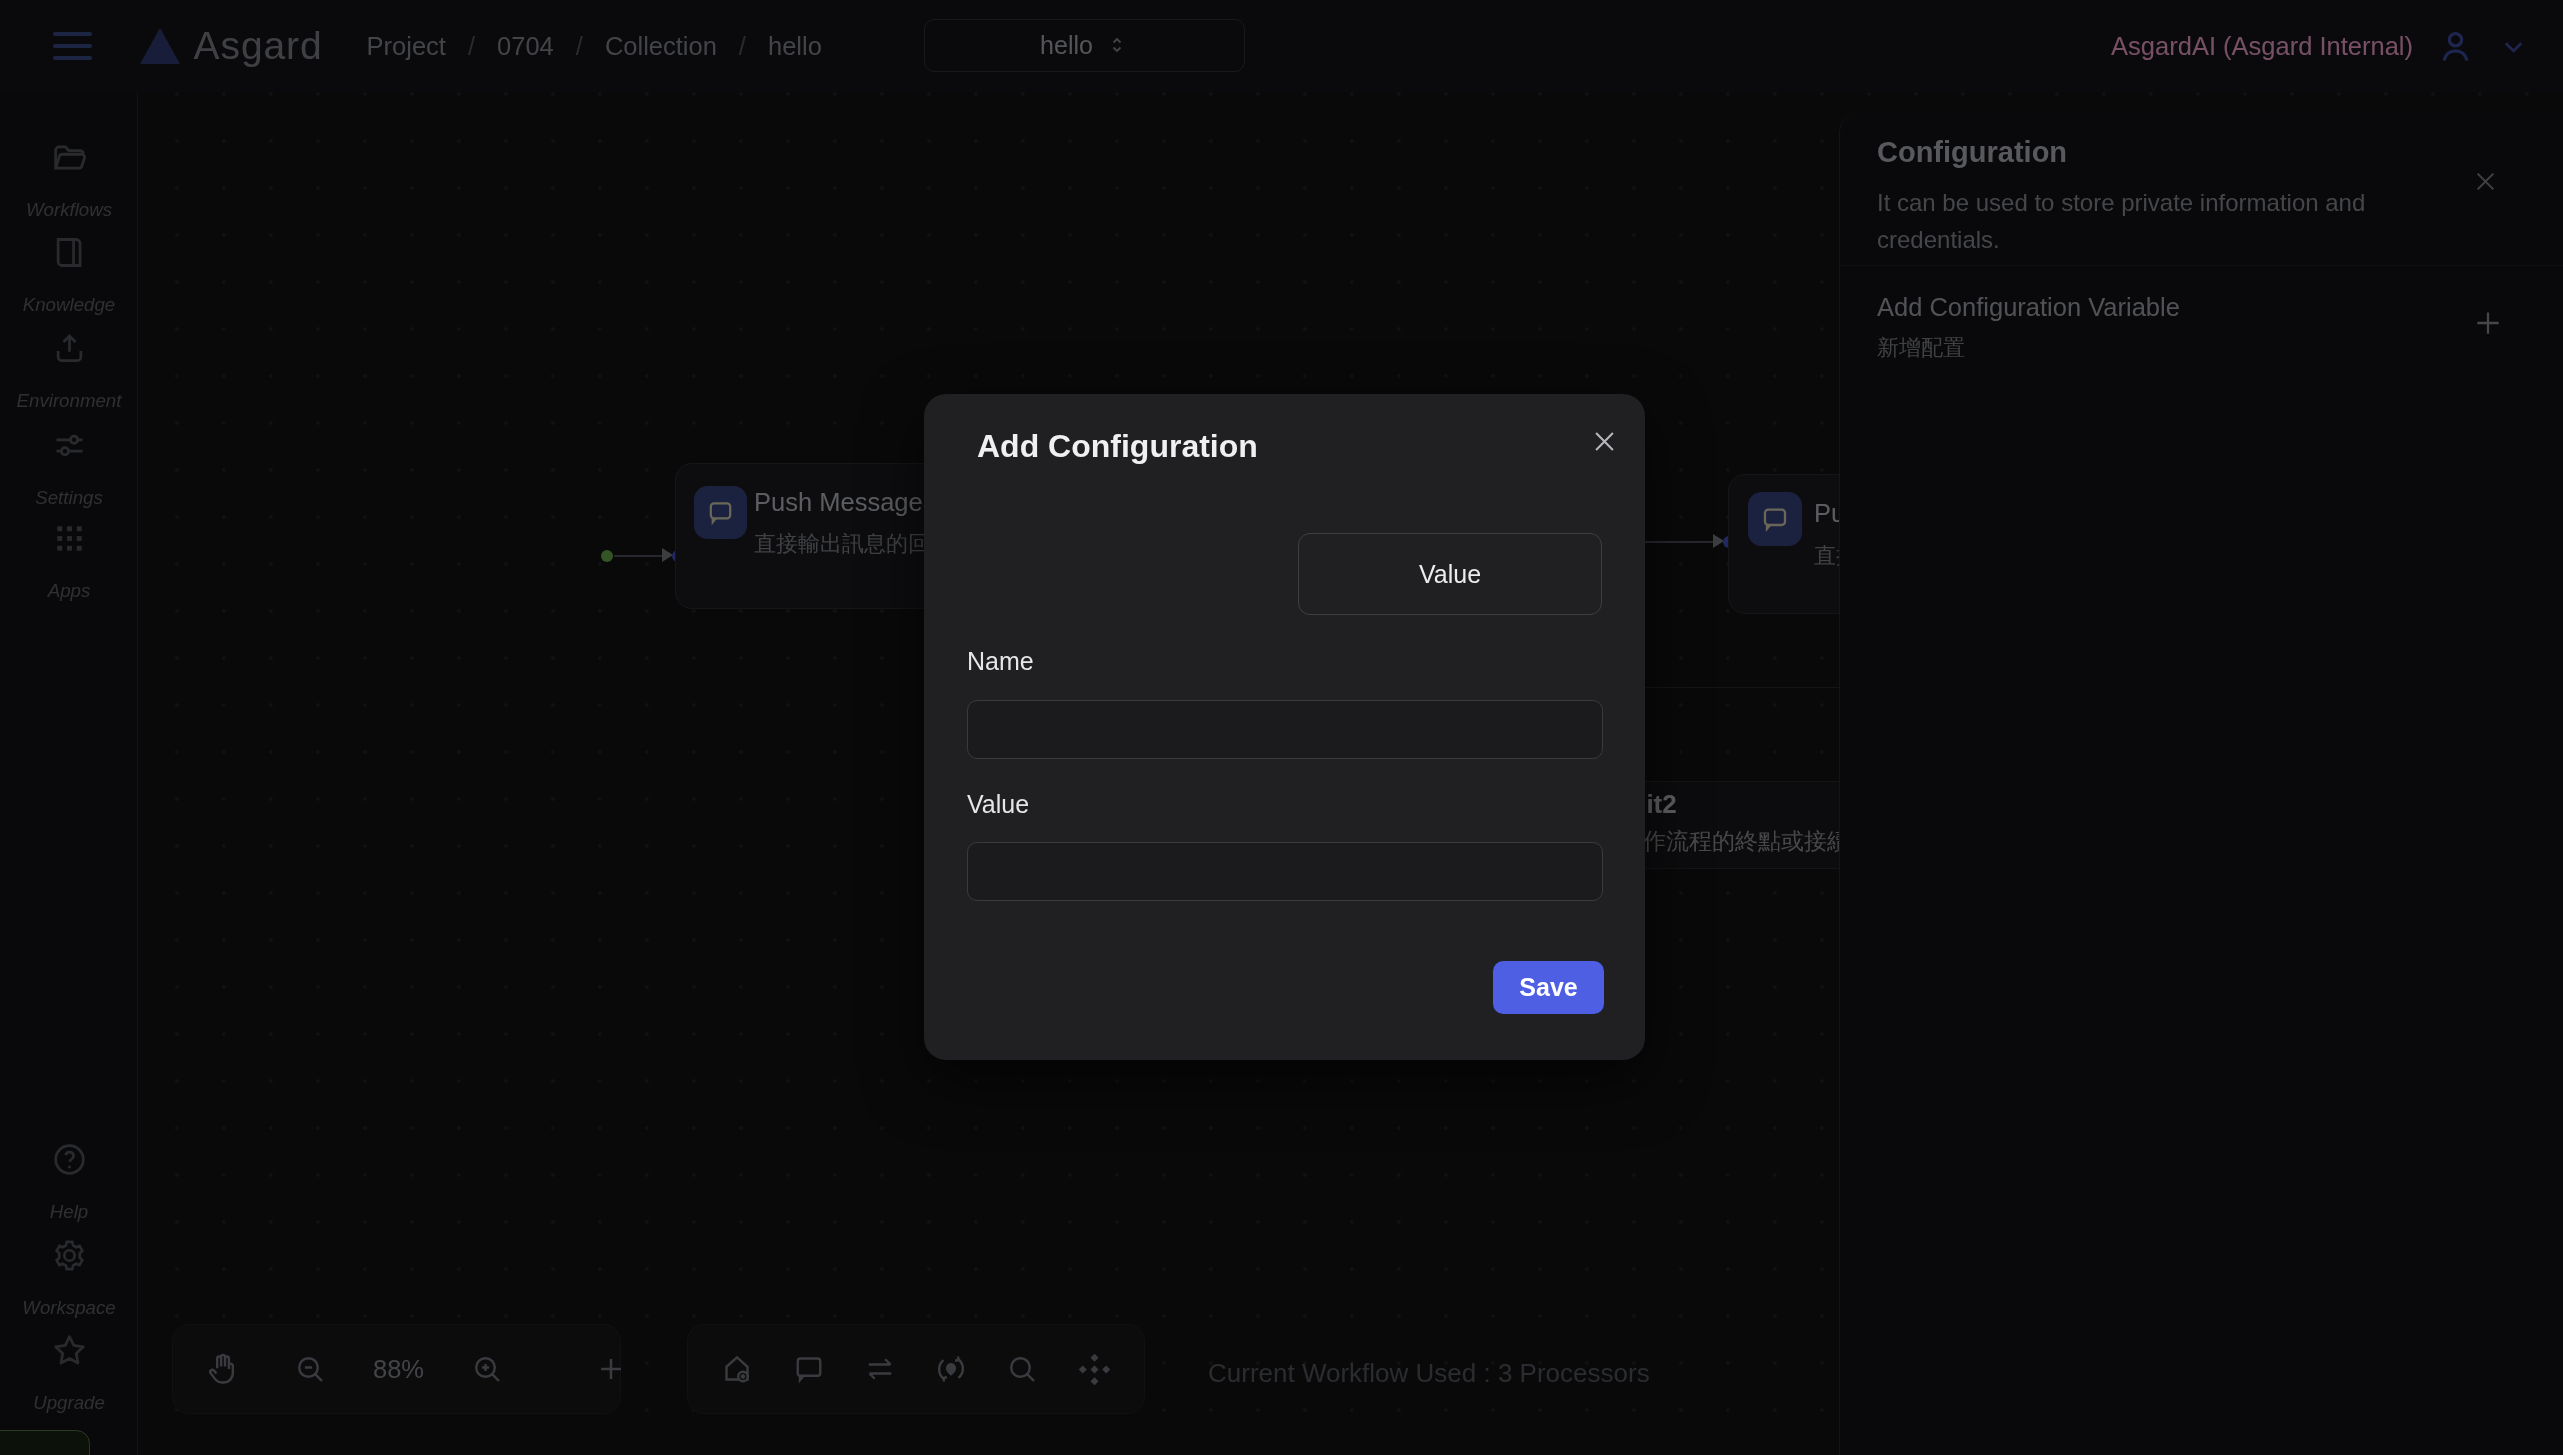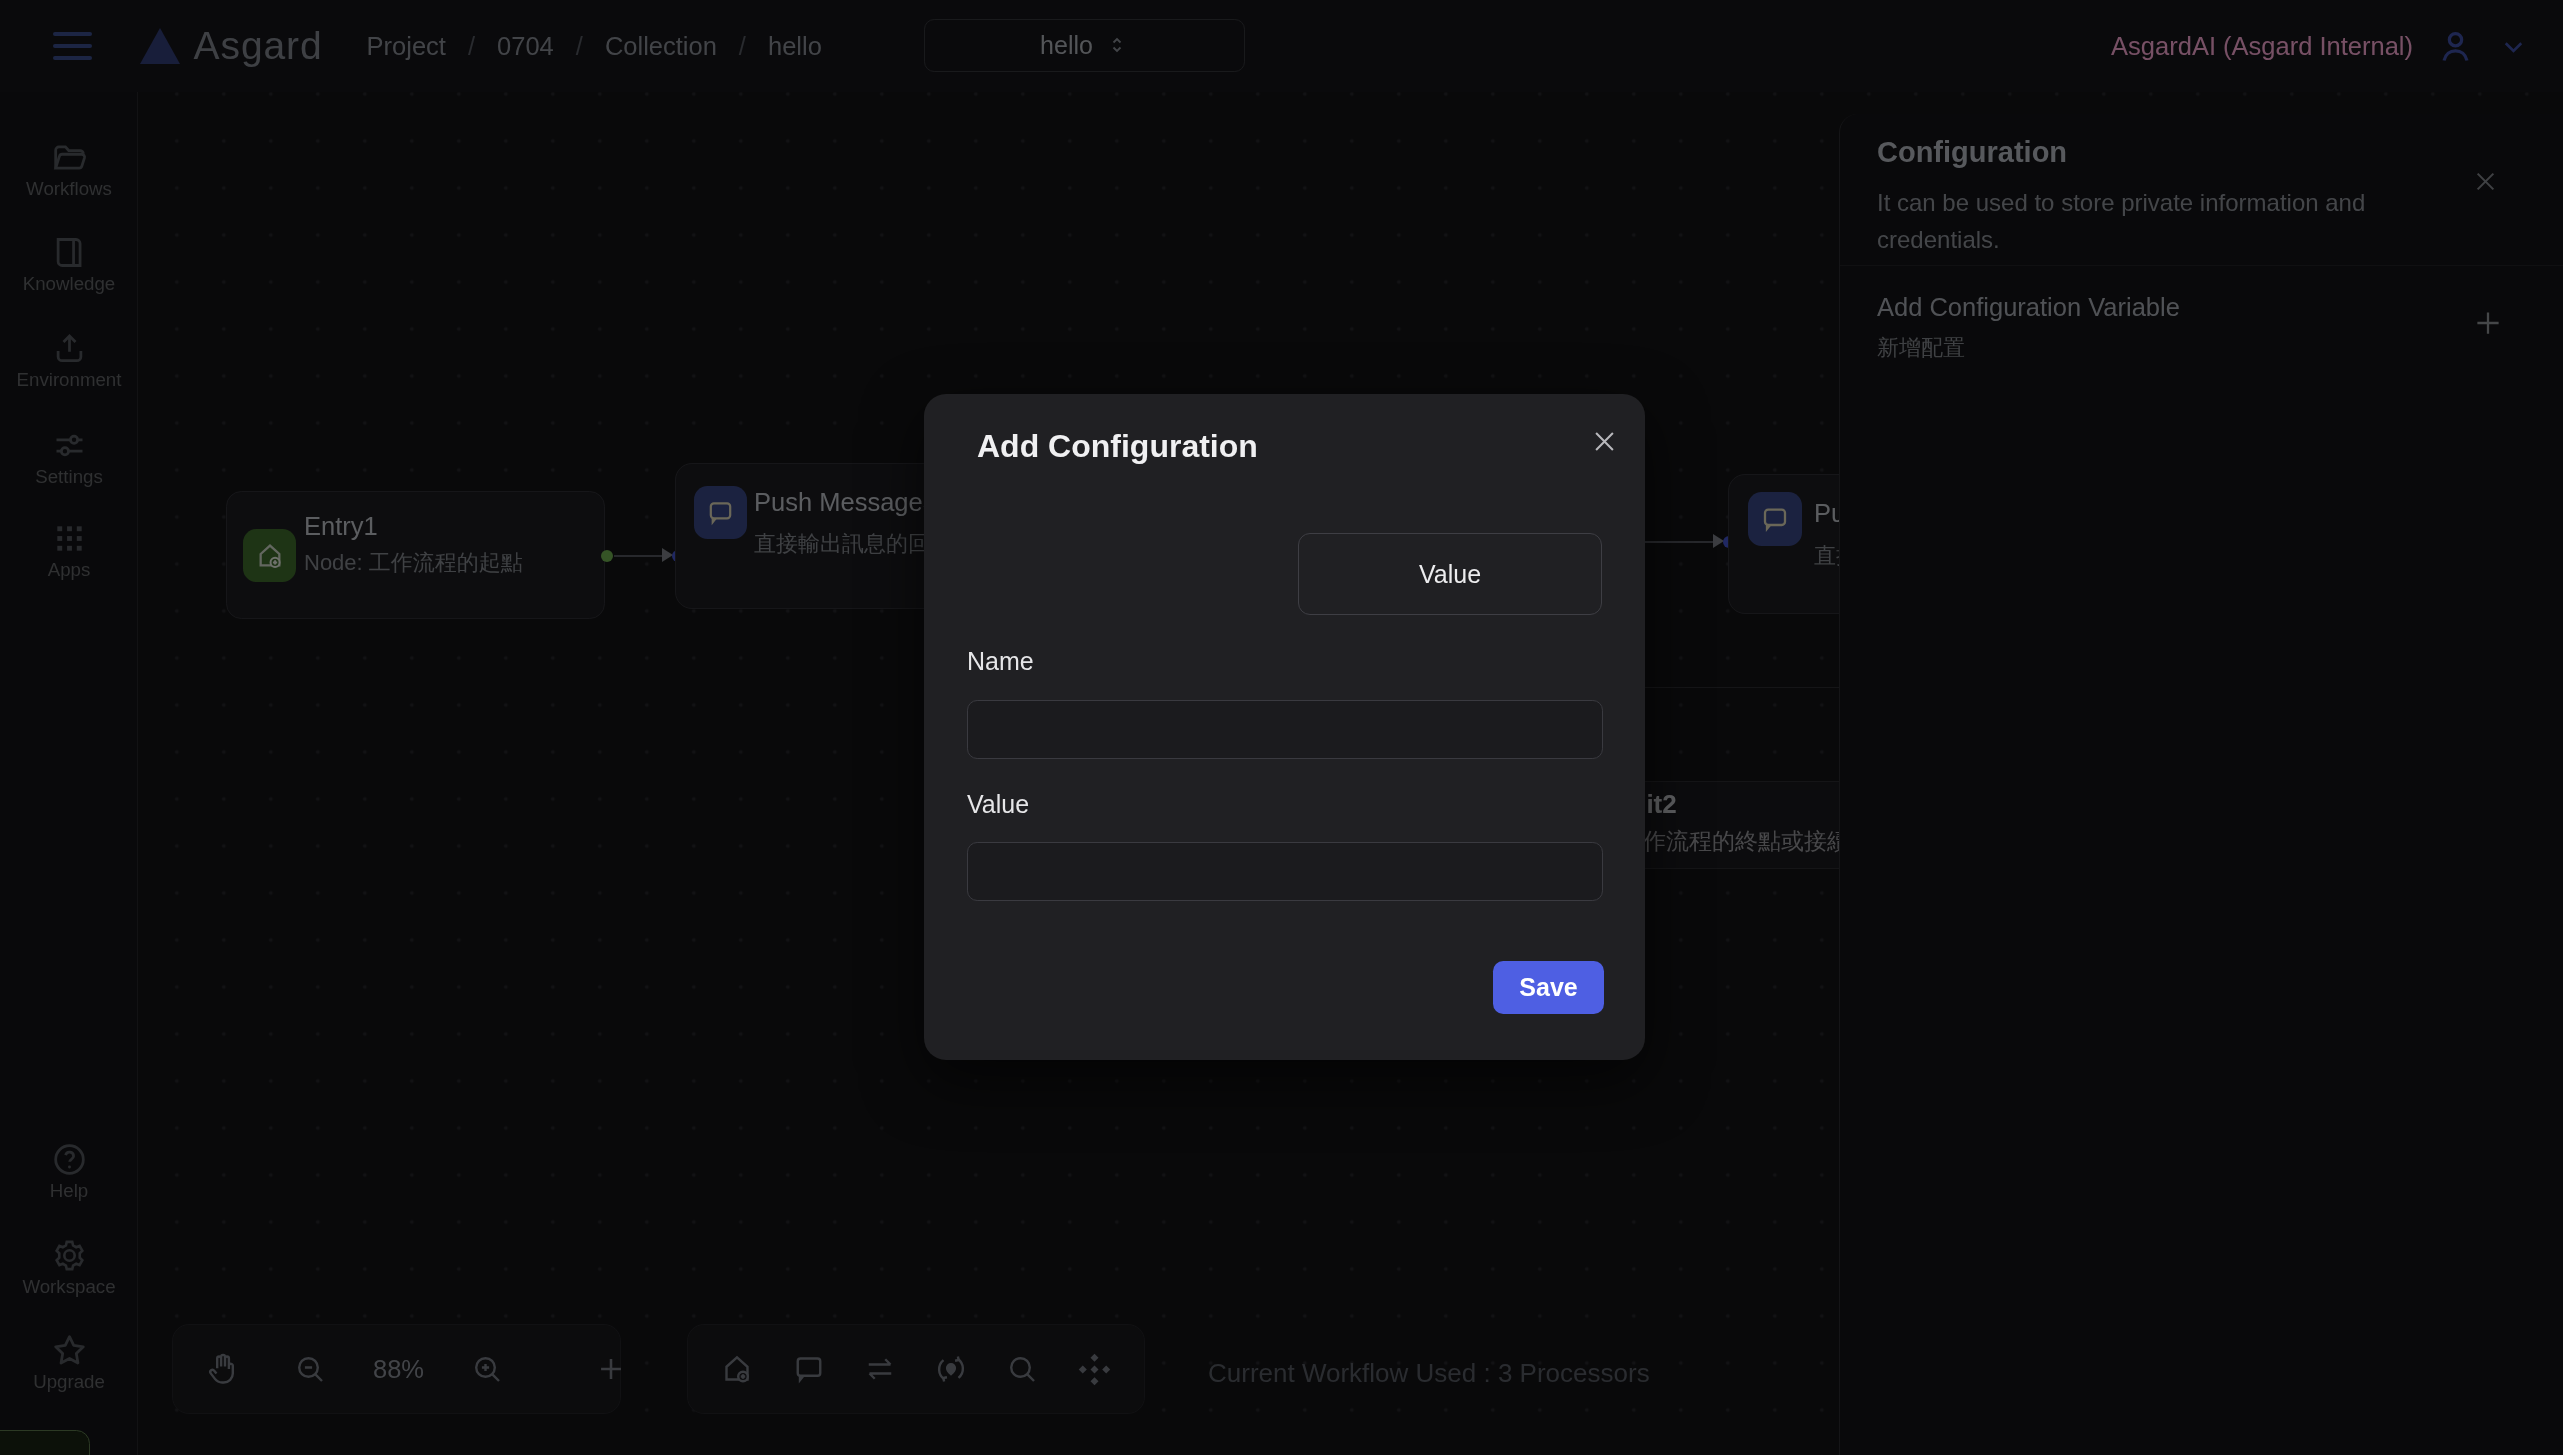--- a/index.html
+++ b/index.html
@@ -18,21 +18,21 @@
   .breadcrumb { display:flex; align-items:center; margin-left:44px; gap:22px; font-size:25.5px; color:#8b8f97; }
   .breadcrumb .sep { color:#565a62; }
   .wf-select { position:absolute; left:924px; top:18.7px; width:321px; height:53px; border:0.9px solid #36373c; border-radius:10.2px;
                display:flex; align-items:center; justify-content:center; gap:12px; color:#aeb1b8; font-size:25px; cursor:pointer; }
   .header-right { position:absolute; right:34px; top:0; height:92px; display:flex; align-items:center; gap:22px; }
   .account-label { font-size:25.5px; color:#f9a8d4; }
   .icon svg { display:block; }
 
   
   .sidebar { position:absolute; left:0; top:92px; width:138px; height:1364px; background:#141417; border-right:0.9px solid #26262b; z-index:2; }
-  .side-item { position:absolute; left:0; width:138px; display:flex; flex-direction:column; align-items:center; gap:1px; color:#55585e; cursor:pointer; }
+  .side-item { position:absolute; left:0; width:138px; display:flex; flex-direction:column; align-items:center; gap:22px; color:#55585e; cursor:pointer;font-style:italic; }
   .side-item .lbl { font-size:18.7px; color:#626468; }
 
   
   .canvas { position:absolute; left:138px; top:92px; width:2425px; height:1364px; background:#141416;
             background-image:radial-gradient(#26262b 1.7px, transparent 2.2px); background-size:47px 47px; background-position:15.3px 25.5px; z-index:1; }
   .node { position:absolute; background:#1d1d21; border:0.9px solid #2f2f35; border-radius:15.3px; }
   .node-icon { position:absolute; border-radius:13.6px; display:flex; align-items:center; justify-content:center; }
   .node-title { position:absolute; font-size:25.5px; color:#bec2c8; white-space:nowrap; }
   .node-sub { position:absolute; font-size:22px; color:#84888e; white-space:nowrap; }
   .edge { position:absolute; height:1.7px; background:#53555c; }
@@ -205,31 +205,20 @@
             <path d="M12 3.5l2.6 5.4 5.9.8-4.3 4.1 1 5.9-5.2-2.8-5.2 2.8 1-5.9-4.3-4.1 5.9-.8z"></path>
           </svg>
         </span>
       <span class="lbl">Upgrade</span>
     </div>
     <div style="position:absolute; left:-13.6px; bottom:-17px; width:104px; height:43px; border:1.7px solid #5c7a4c; border-radius:13.6px; background:#1a2414;"></div>
   </div>
 
   <div class="canvas">
 
-    <div class="node" style="left:88px; top:399px; width:379px; height:128px;">
-      <div class="node-icon" style="left:16px; top:37px; width:53px; height:53px; background:#3f6d2c;">
-        <svg width="32" height="32" viewBox="0 0 24 24" fill="none" stroke="#cfd8c8" stroke-width="1.7">
-            <path d="M5 10.5L12 4.2l7 6.3V19H5v-8.5z"></path>
-            <circle cx="15.8" cy="16.8" r="3.4" fill="#3f6d2c" stroke="#e6ece0" stroke-width="1.5"></circle>
-            <path d="M15.8 15.2v3.2M14.2 16.8h3.2" stroke="#e6ece0" stroke-width="1.5"></path>
-          </svg>
-      </div>
-      <div class="node-title" style="left:77px; top:20.4px;">Entry1</div>
-      <div class="node-sub" style="left:77px; top:56px;">Node: 工作流程的起點</div>
-    </div>
 
     <div class="dot" style="left:463px; top:458px; background:#6faf50;"></div>
     <div class="edge" style="left:476px; top:463px; width:49px;"></div>
     <div class="arrow-r" style="left:524px; top:456px;"></div>
     <div class="dot" style="left:534px; top:458px; background:#4455cc;"></div>
 
     <div class="node" style="left:537px; top:371px; width:384px; height:146px; border-radius:17px;">
       <div class="node-icon" style="left:18px; top:22px; width:53px; height:53px; background:#3a4886;">
         <svg width="31" height="31" viewBox="0 0 24 24" fill="none" stroke="#ded8b8" stroke-width="1.7">
             <rect x="4.5" y="5" width="15" height="11.5" rx="2.4"></rect>

